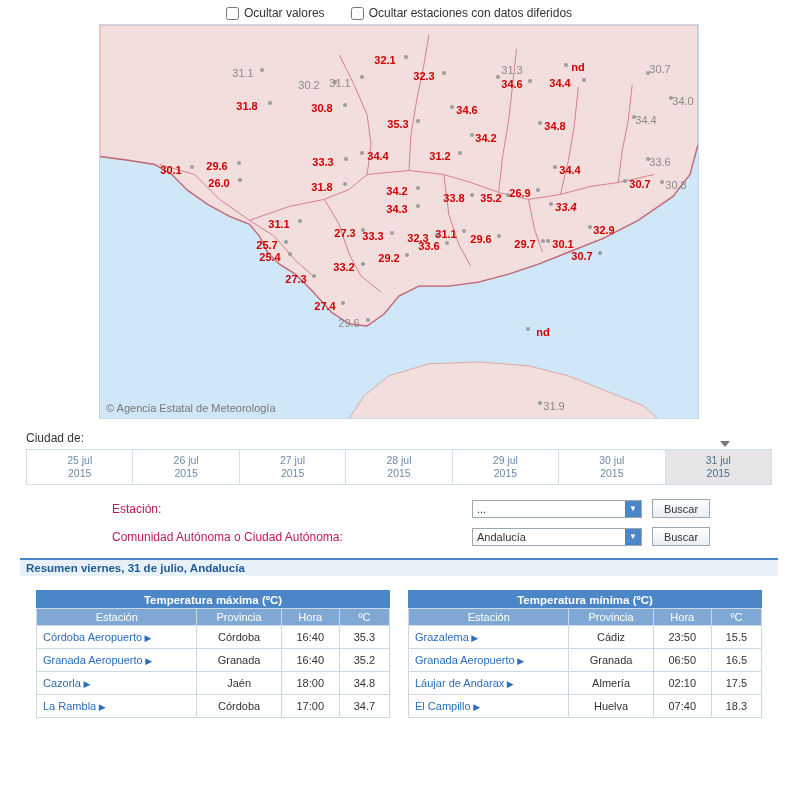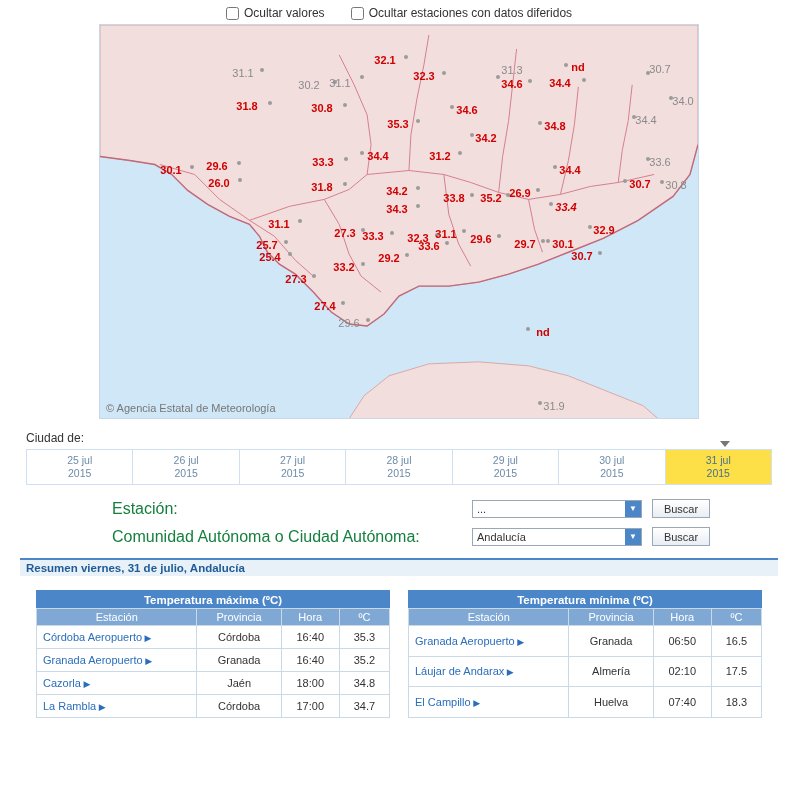--- a/index.html
+++ b/index.html
@@ -90,39 +90,39 @@
     border-right: none;
     background: #ffffff;
     color: #6d8ba8;
     font-size: 10.5px;
     text-align: center;
     padding-top: 4px;
     line-height: 13px;
     cursor: pointer;
   }
   .date-cell:last-child { border-right: 1px solid #cfe0f0; }
-  .date-cell.selected { background: #fde047; color: #4a6f92; }
+  .date-cell.selected { background: #e5e5e5; color: #4a6f92; }
   .caret-down {
     position: absolute;
     right: 42px; top: -8px;
     width: 0; height: 0;
     border-left: 5px solid transparent;
     border-right: 5px solid transparent;
     border-top: 6px solid #777;
   }
 
   
   .form-rows { margin: 14px 0 0 0; }
   .form-row {
     display: flex;
     align-items: center;
     margin-bottom: 9px;
     padding-left: 112px;
   }
-  .form-row .lab { width: 360px; font-size: 16px; color: #15803d; }
+  .form-row .lab { width: 360px; font-size: 12px; color: #be185d; }
   .sel {
     width: 170px; height: 18px;
     border: 1px solid #9aa7b4;
     background: #fff;
     font-size: 11px;
     color: #333;
     display: flex; align-items: center;
     padding: 0 0 0 4px;
     position: relative;
   }
@@ -450,20 +450,26 @@
         <thead>
           <tr>
             <th style="width: 160px;">Estación</th>
             <th style="width: 84px;">Provincia</th>
             <th style="width: 58px;">Hora</th>
             <th style="width: 50px;">ºC</th>
           </tr>
         </thead>
         <tbody>
           <tr>
+            <td class="est"><span>Grazalema</span><span class="arrow-r"> ▶</span></td>
+            <td class="c">Cádiz</td>
+            <td class="c">23:50</td>
+            <td class="c">15.5</td>
+          </tr>
+          <tr>
             <td class="est"><span>Granada Aeropuerto</span><span class="arrow-r"> ▶</span></td>
             <td class="c">Granada</td>
             <td class="c">06:50</td>
             <td class="c">16.5</td>
           </tr>
           <tr>
             <td class="est"><span>Láujar de Andarax</span><span class="arrow-r"> ▶</span></td>
             <td class="c">Almería</td>
             <td class="c">02:10</td>
             <td class="c">17.5</td>

